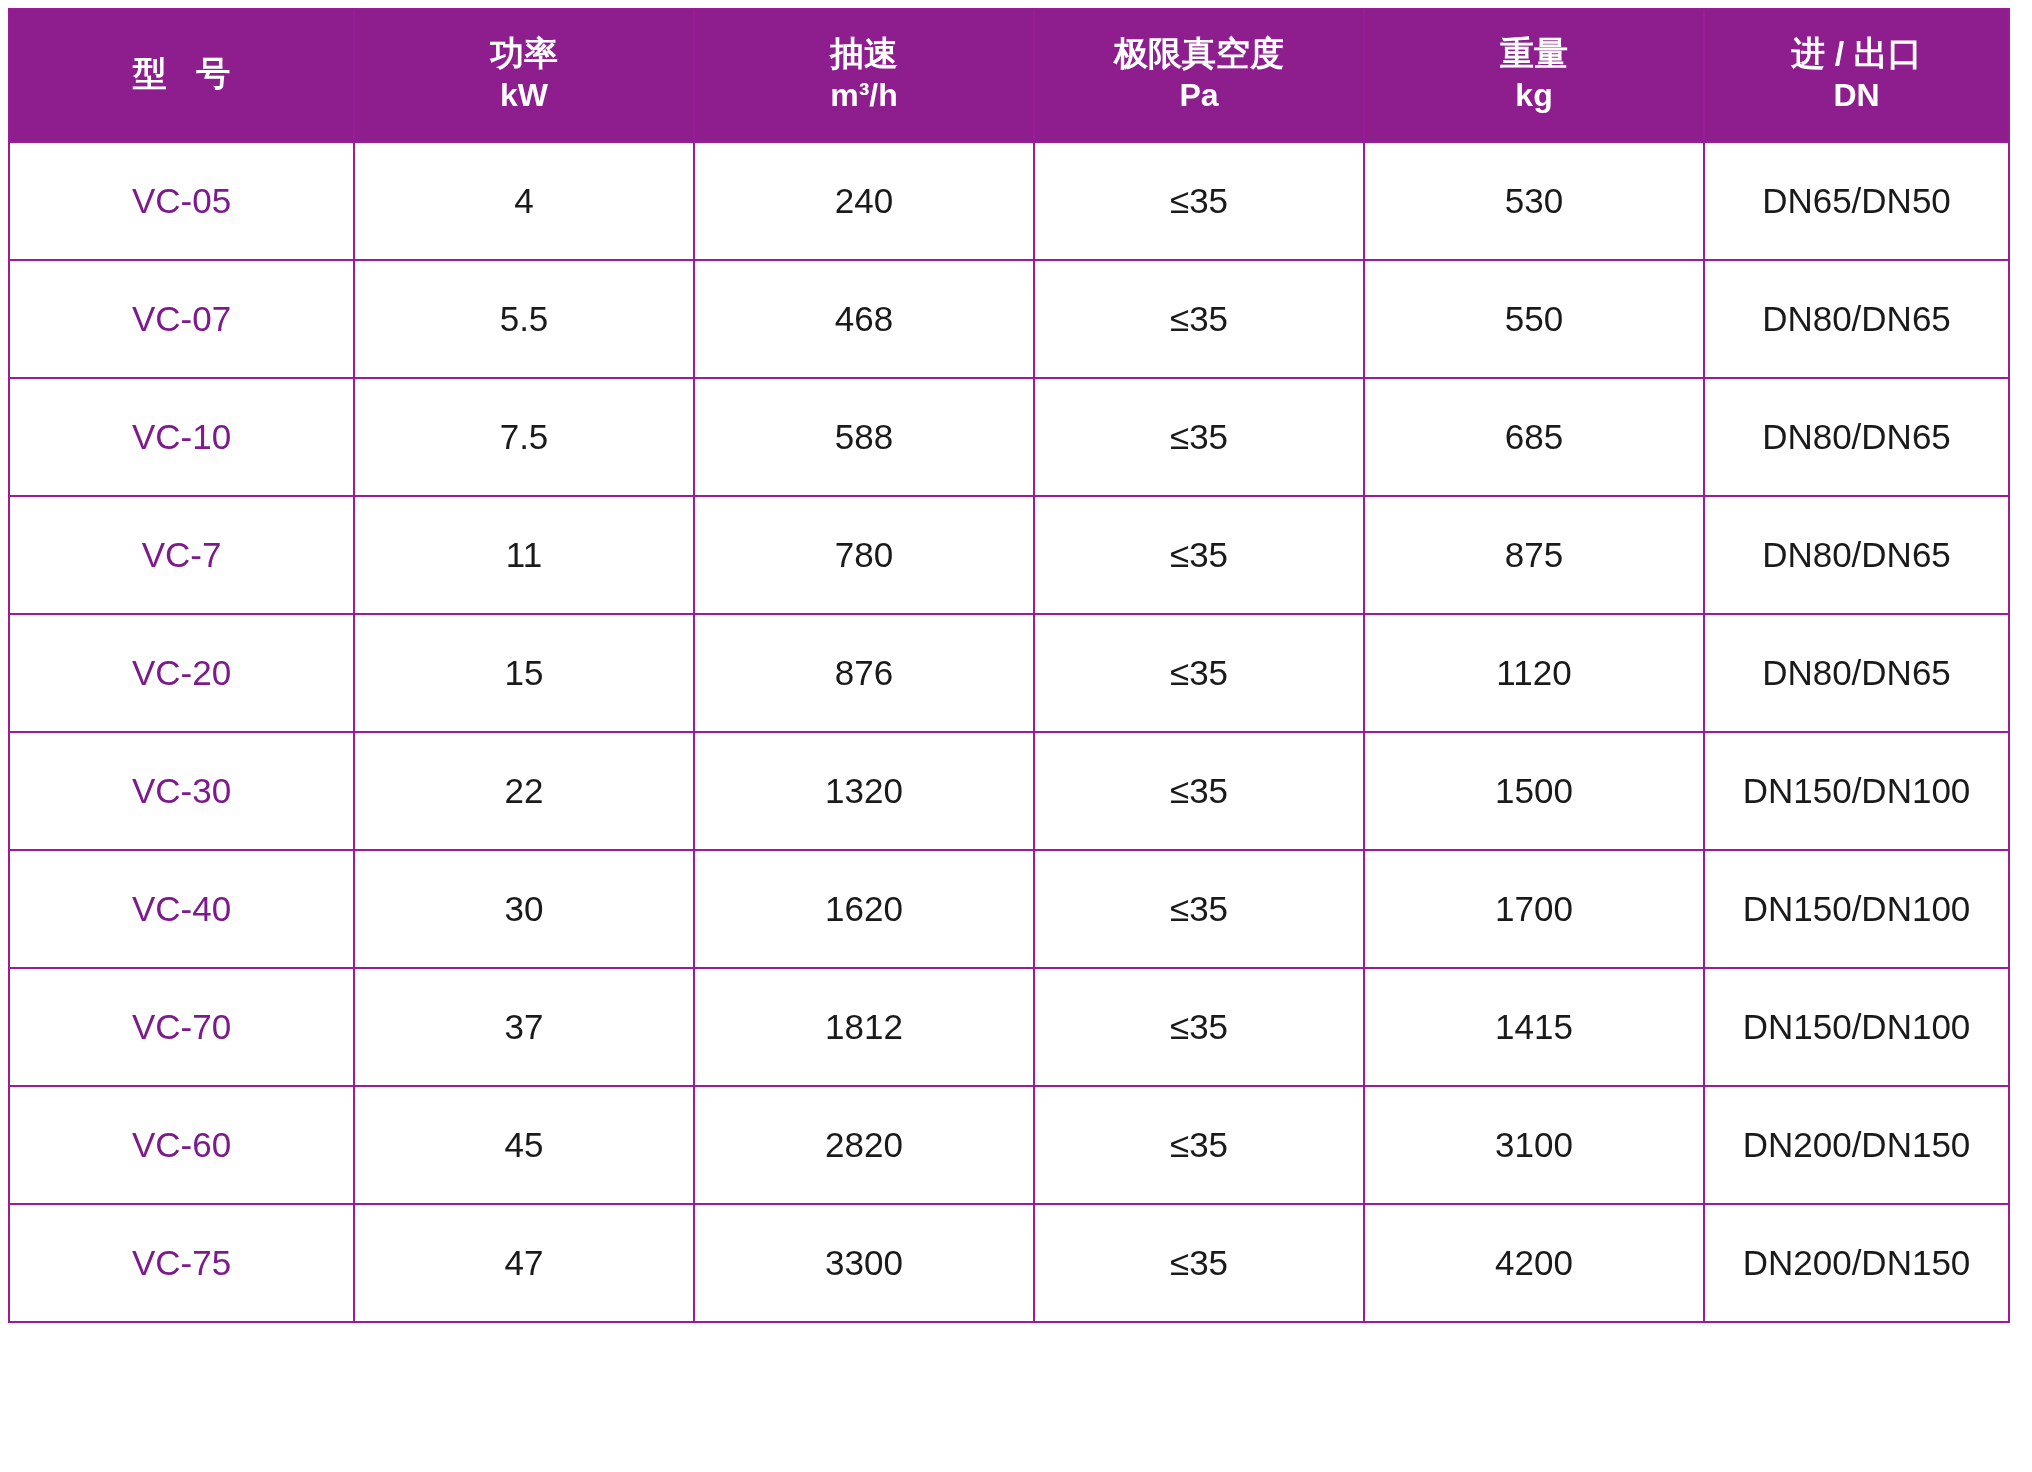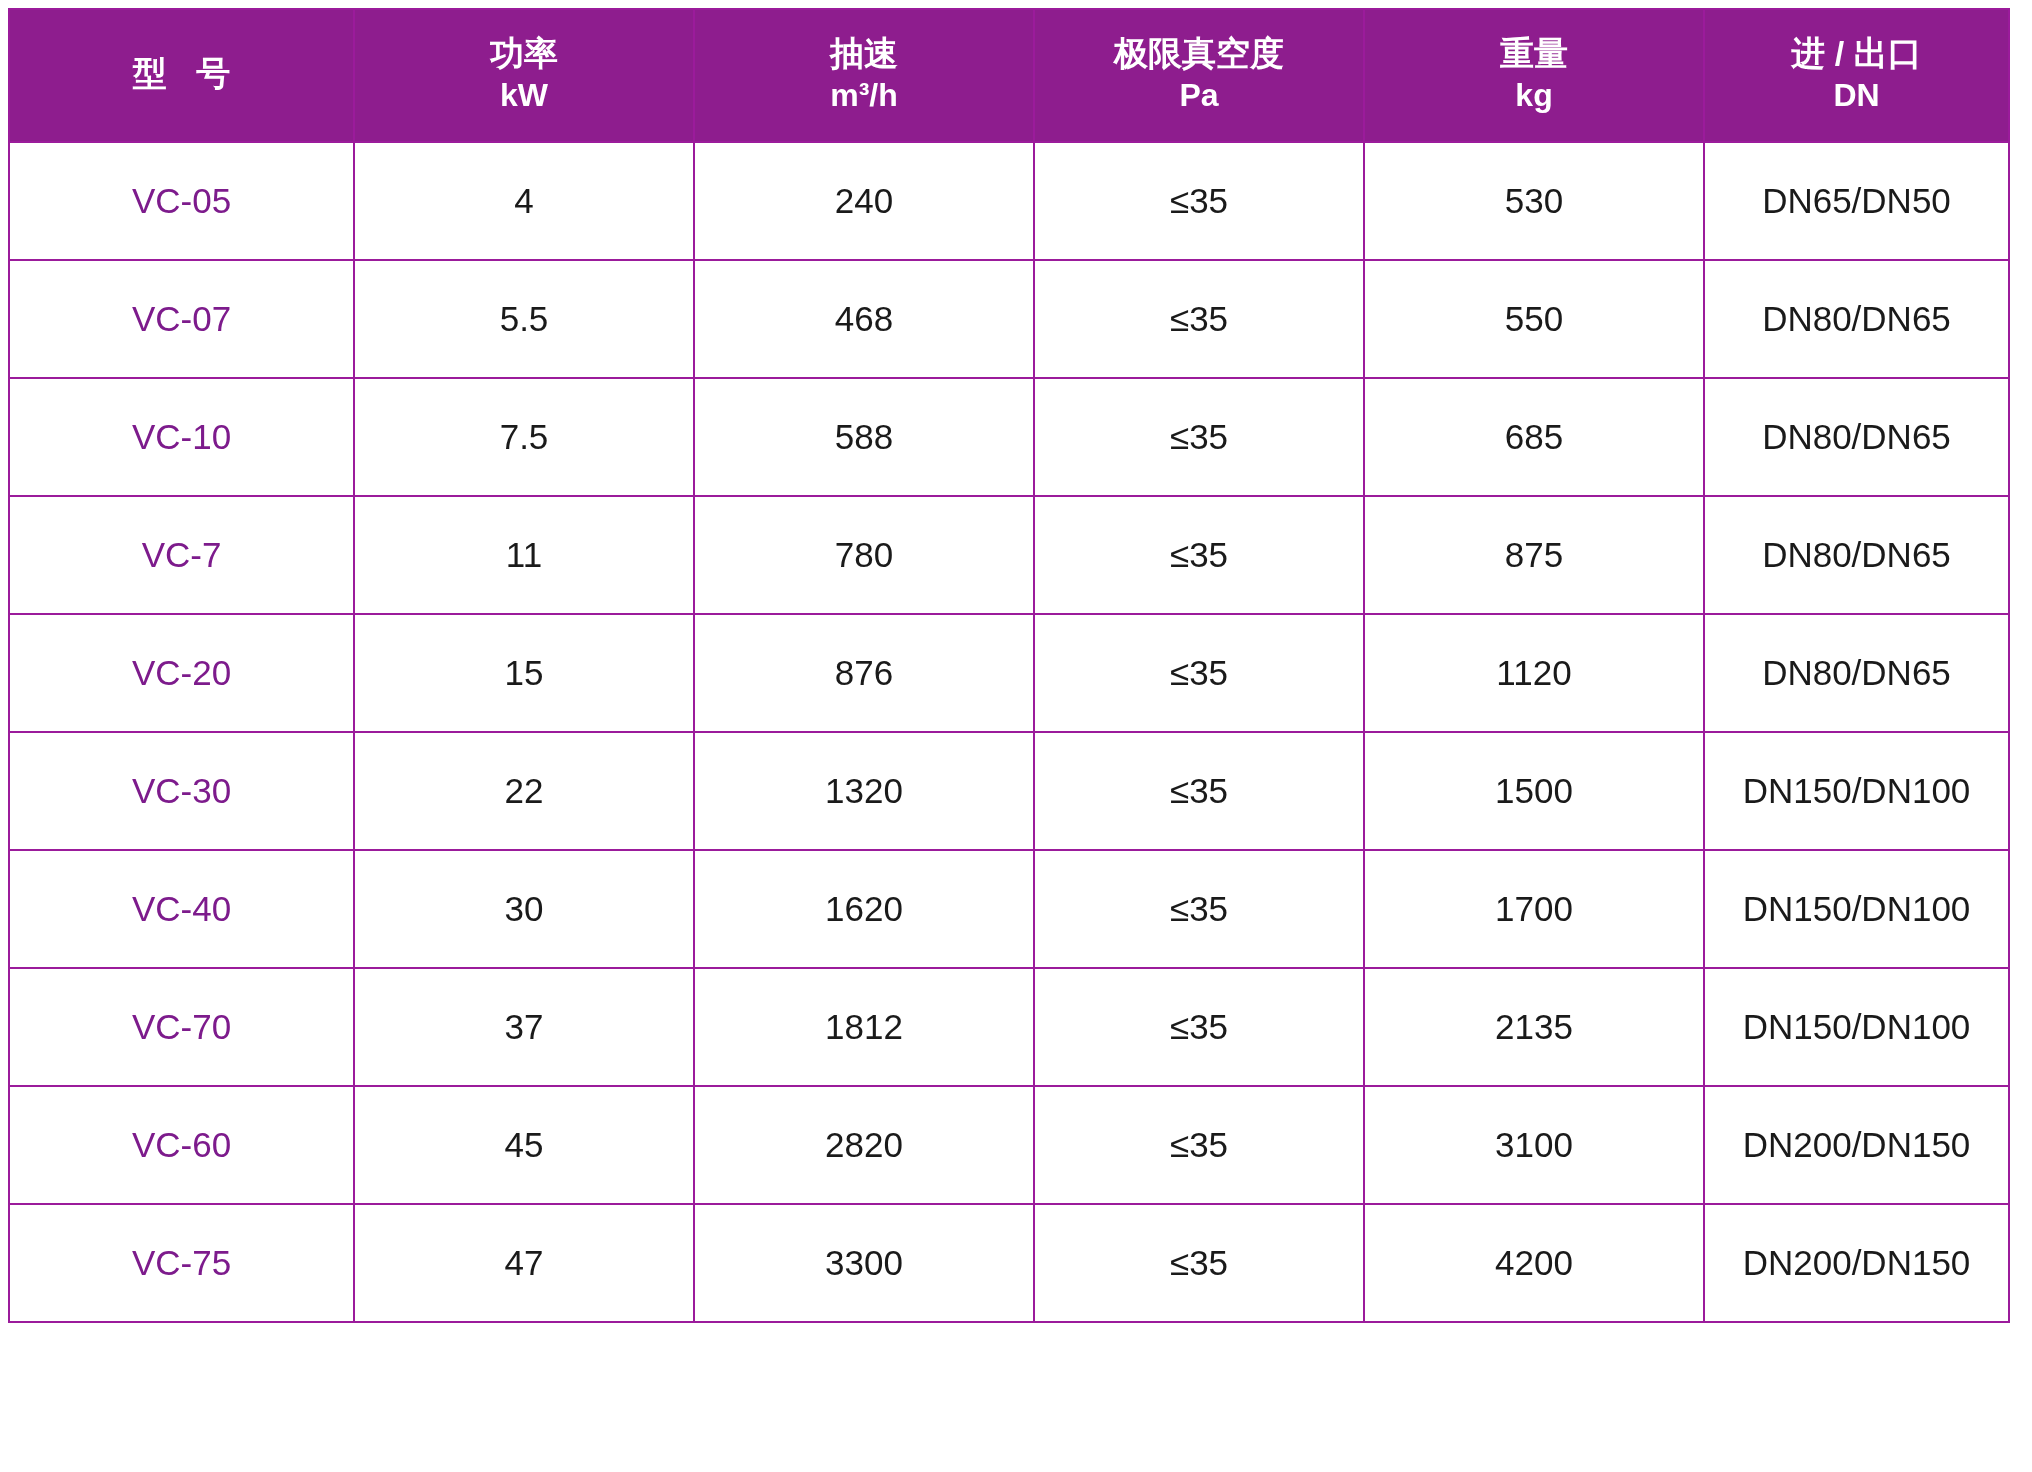--- a/index.html
+++ b/index.html
@@ -165,21 +165,21 @@
         <td>1620</td>
         <td>≤35</td>
         <td>1700</td>
         <td>DN150/DN100</td>
       </tr>
       <tr>
         <td class="model">VC-70</td>
         <td>37</td>
         <td>1812</td>
         <td>≤35</td>
-        <td>2135</td>
+        <td>1415</td>
         <td>DN150/DN100</td>
       </tr>
       <tr>
         <td class="model">VC-60</td>
         <td>45</td>
         <td>2820</td>
         <td>≤35</td>
         <td>3100</td>
         <td>DN200/DN150</td>
       </tr>

